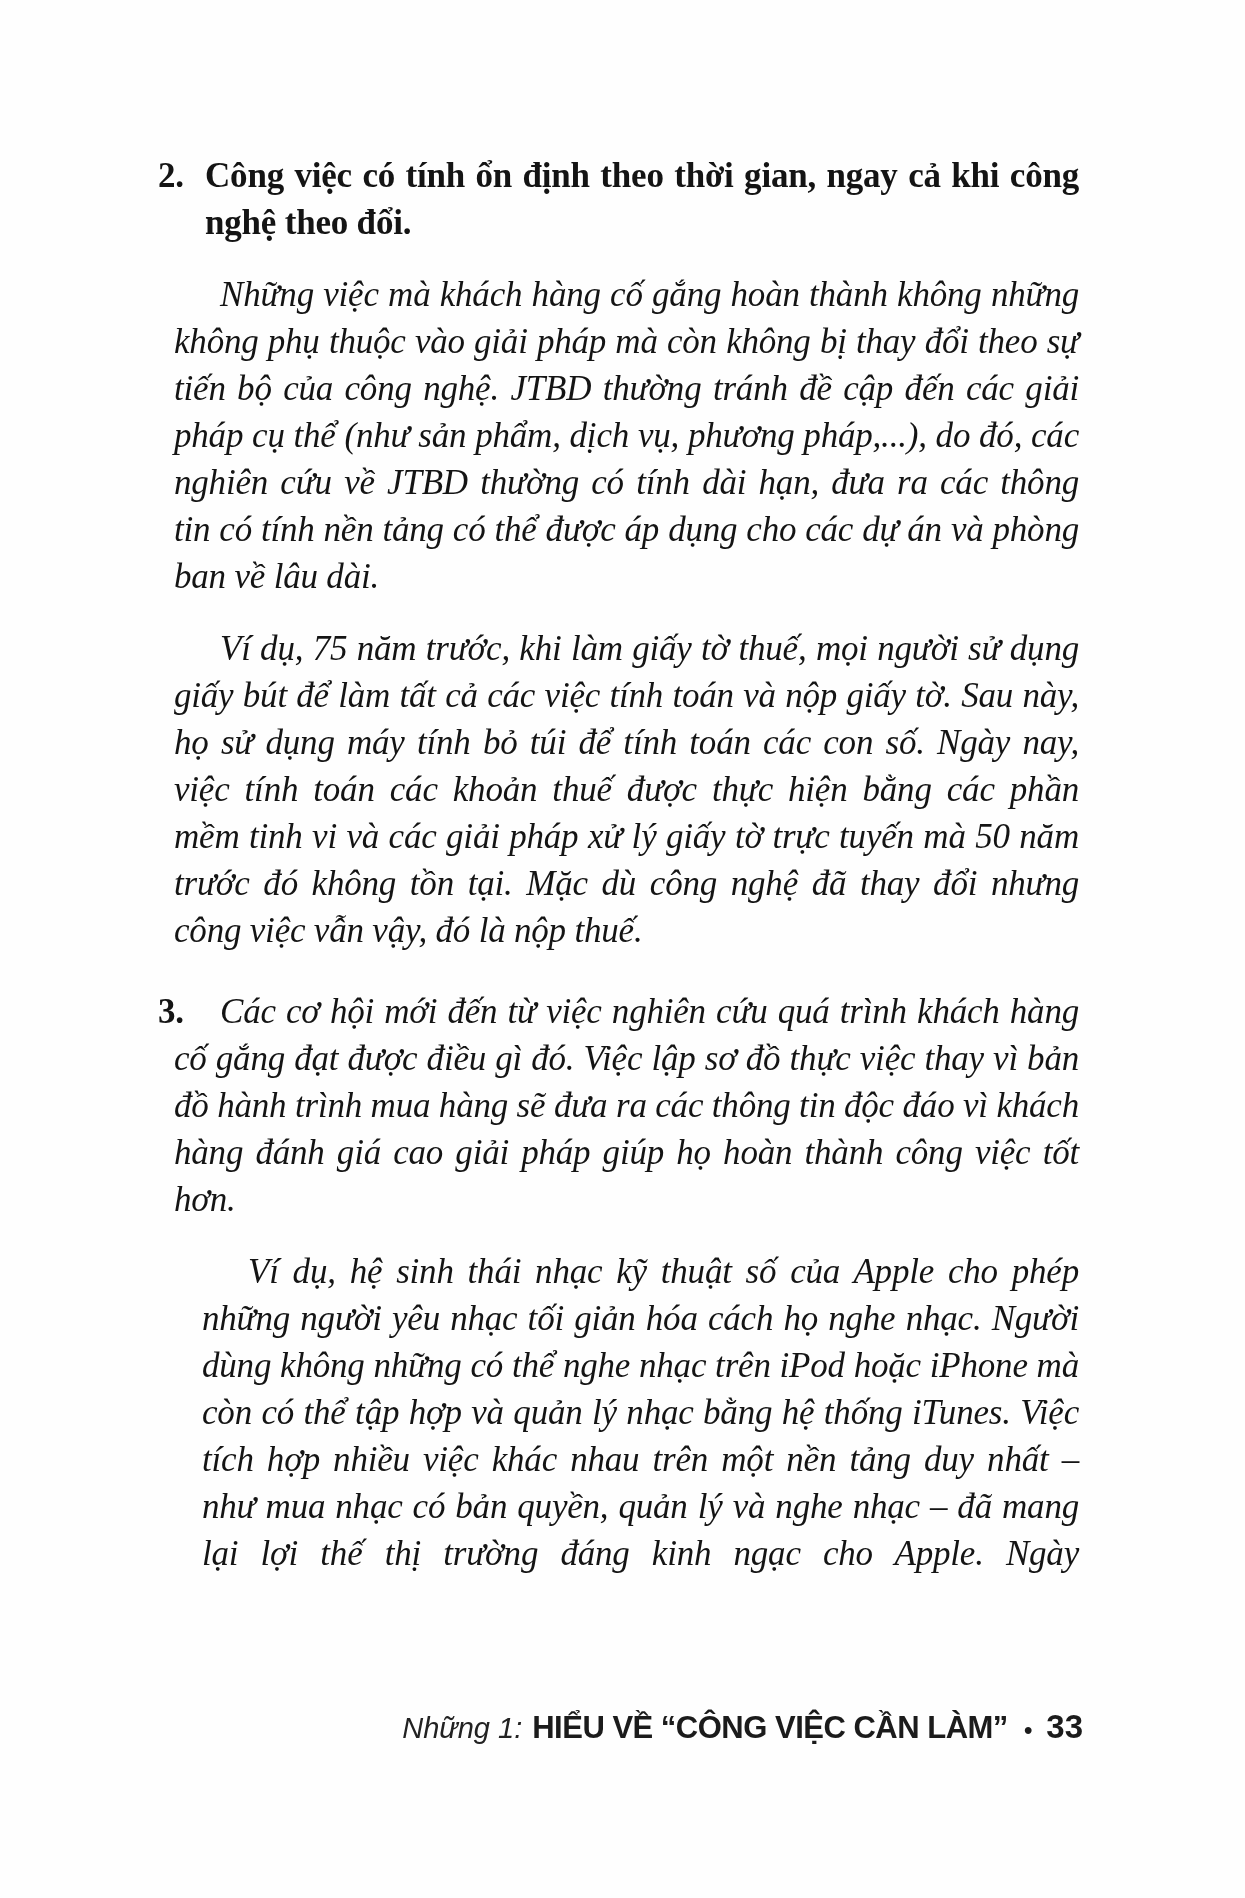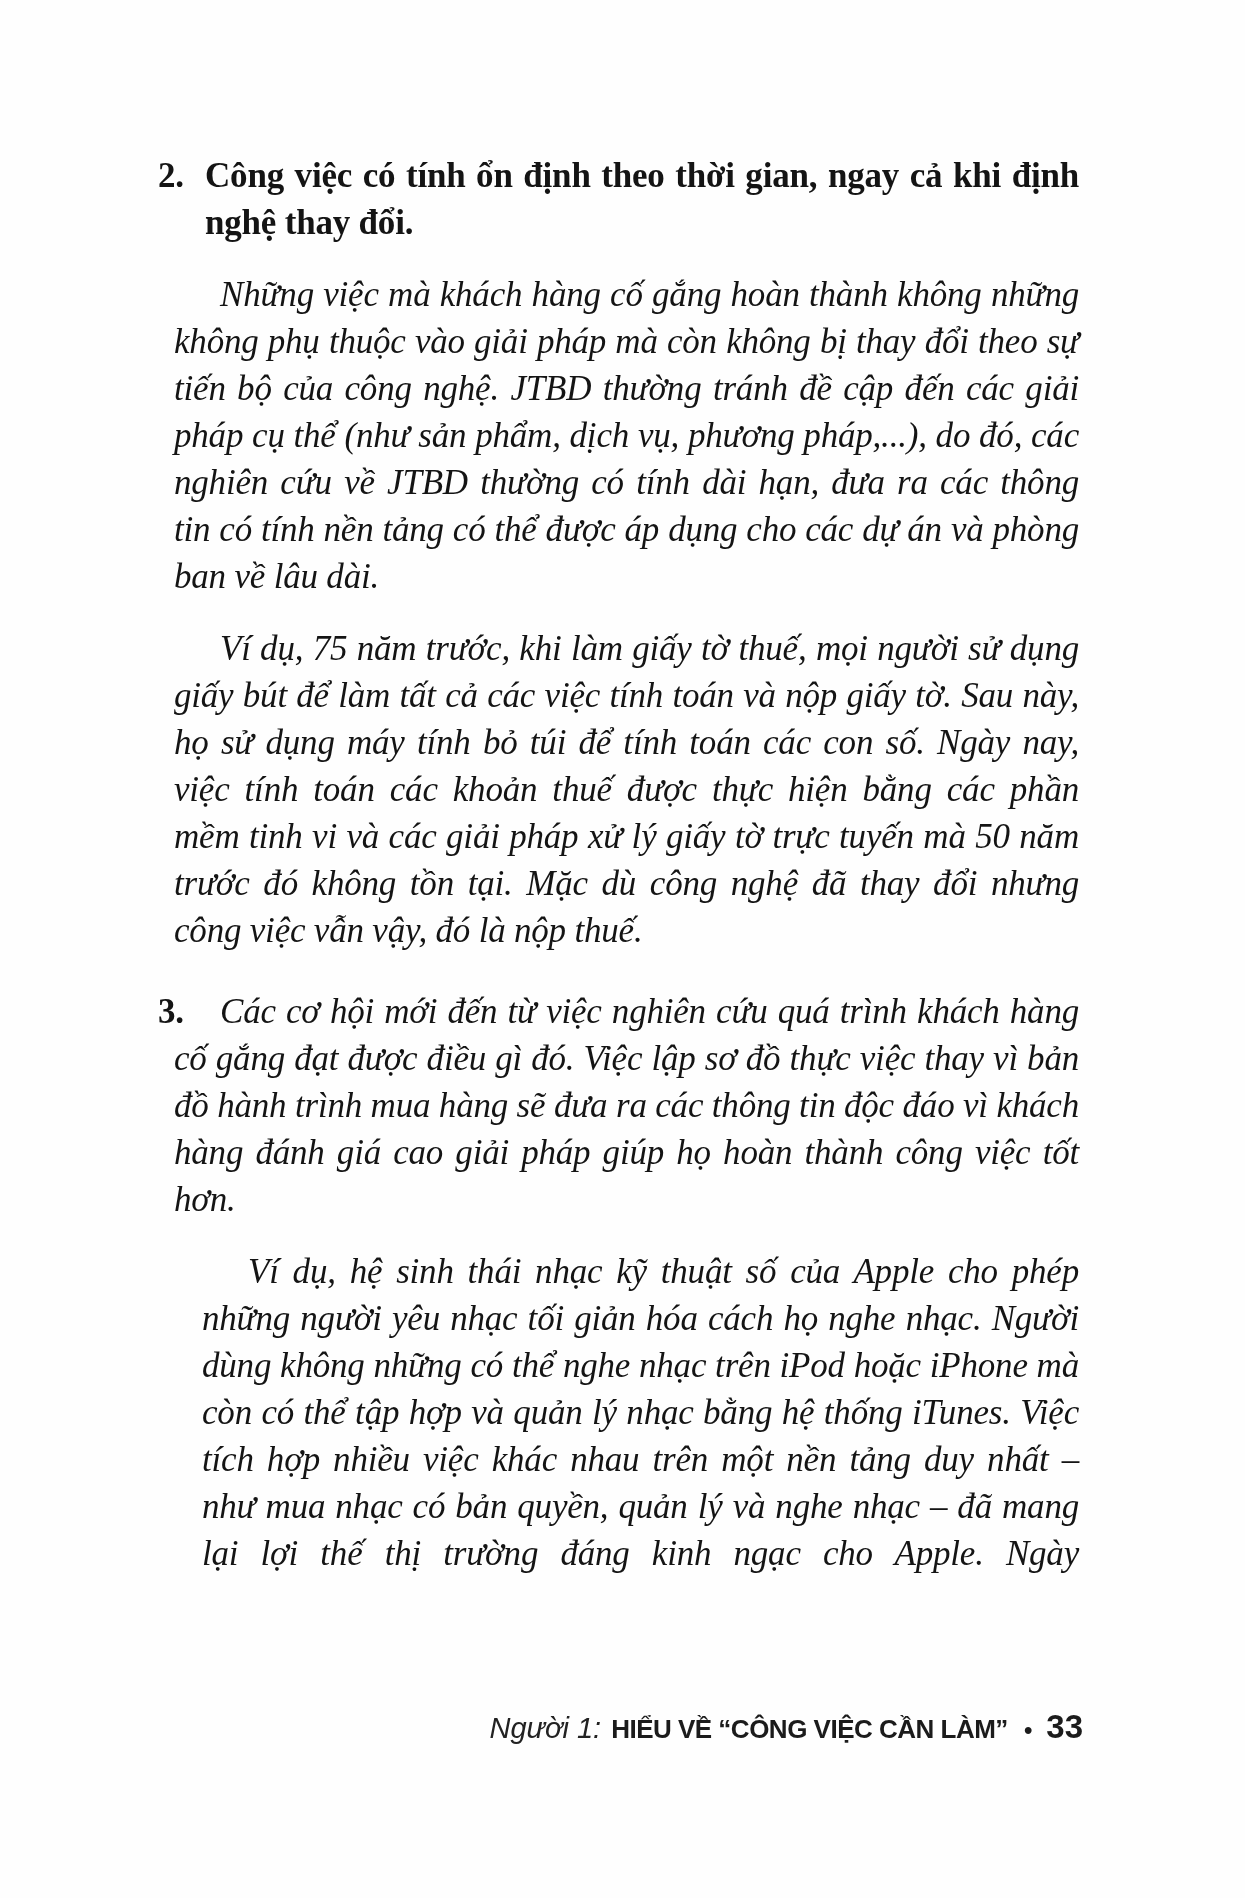--- a/index.html
+++ b/index.html
@@ -58,55 +58,55 @@
   }
   .chapter-label {
     font-style: italic;
     font-weight: 400;
     font-size: 29px;
     margin-right: 10px;
     color: #222222;
   }
   .chapter-title {
     font-weight: 700;
-    font-size: 26px;
+    font-size: 31px;
     letter-spacing: -0.5px;
   }
   .sep {
     font-weight: 700;
     font-size: 24px;
     margin: 0 14px 0 16px;
   }
   .page-number {
     font-weight: 700;
     font-size: 33px;
   }
 </style>
 </head>
 <body>
 
 <div class="page">
 
   <section class="section">
     <div class="heading">
       <span class="num">2.</span>
-      <span class="heading-text">Công việc có tính ổn định theo thời gian, ngay cả khi định nghệ thay đổi.</span>
+      <span class="heading-text">Công việc có tính ổn định theo thời gian, ngay cả khi công nghệ theo đổi.</span>
     </div>
     <p class="para">Những việc mà khách hàng cố gắng hoàn thành không những không phụ thuộc vào giải pháp mà còn không bị thay đổi theo sự tiến bộ của công nghệ. JTBD thường tránh đề cập đến các giải pháp cụ thể (như sản phẩm, dịch vụ, phương pháp,...), do đó, các nghiên cứu về JTBD thường có tính dài hạn, đưa ra các thông tin có tính nền tảng có thể được áp dụng cho các dự án và phòng ban về lâu dài.</p>
     <p class="para">Ví dụ, 75 năm trước, khi làm giấy tờ thuế, mọi người sử dụng giấy bút để làm tất cả các việc tính toán và nộp giấy tờ. Sau này, họ sử dụng máy tính bỏ túi để tính toán các con số. Ngày nay, việc tính toán các khoản thuế được thực hiện bằng các phần mềm tinh vi và các giải pháp xử lý giấy tờ trực tuyến mà 50 năm trước đó không tồn tại. Mặc dù công nghệ đã thay đổi nhưng công việc vẫn vậy, đó là nộp thuế.</p>
   </section>
 
   <section class="section">
     <div class="heading">
       <span class="num">3.</span>
     </div>
     <p class="para">Các cơ hội mới đến từ việc nghiên cứu quá trình khách hàng cố gắng đạt được điều gì đó. Việc lập sơ đồ thực việc thay vì bản đồ hành trình mua hàng sẽ đưa ra các thông tin độc đáo vì khách hàng đánh giá cao giải pháp giúp họ hoàn thành công việc tốt hơn.</p>
     <p class="para continues">Ví dụ, hệ sinh thái nhạc kỹ thuật số của Apple cho phép những người yêu nhạc tối giản hóa cách họ nghe nhạc. Người dùng không những có thể nghe nhạc trên iPod hoặc iPhone mà còn có thể tập hợp và quản lý nhạc bằng hệ thống iTunes. Việc tích hợp nhiều việc khác nhau trên một nền tảng duy nhất – như mua nhạc có bản quyền, quản lý và nghe nhạc – đã mang lại lợi thế thị trường đáng kinh ngạc cho Apple. Ngày</p>
   </section>
 
   <footer class="footer">
-    <span class="chapter-label">Người 1:</span>
+    <span class="chapter-label">Những 1:</span>
     <span class="chapter-title">HIỂU VỀ “CÔNG VIỆC CẦN LÀM”</span>
     <span class="sep">•</span>
     <span class="page-number">33</span>
   </footer>
 
 </div>
 
 </body></html>

